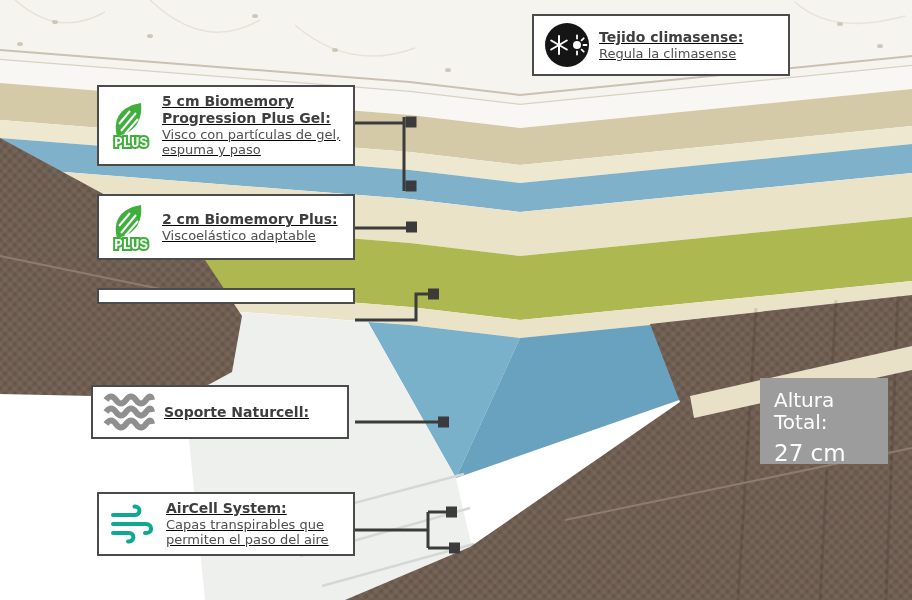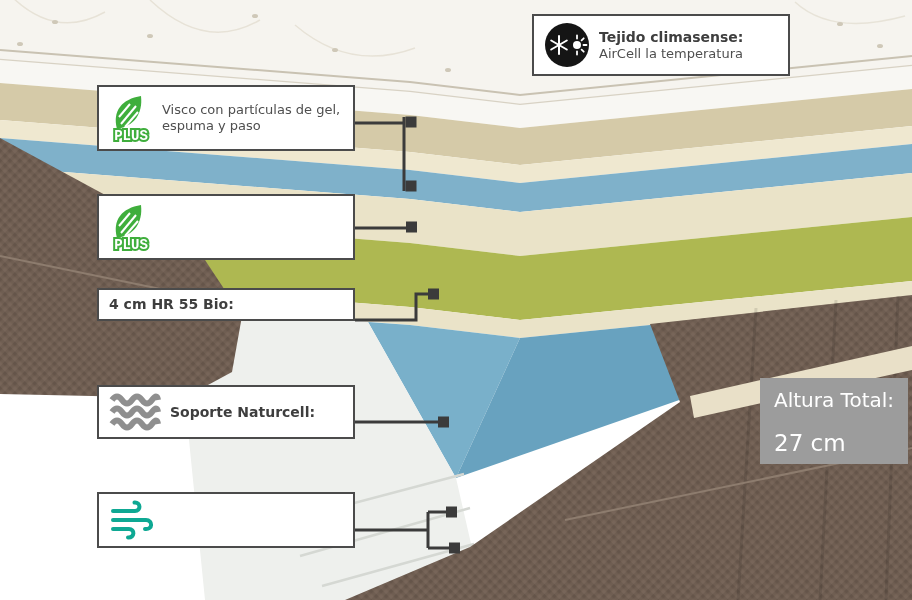--- a/index.html
+++ b/index.html
@@ -7,29 +7,29 @@
     width:912px;height:600px;position:relative;overflow:hidden;background:#ffffff;
     font-family:"DejaVu Sans","Liberation Sans",sans-serif;
   }
   #scene{position:absolute;left:0;top:0;width:912px;height:600px;}
   .callout{
     position:absolute;display:flex;align-items:center;gap:9px;
     background:#ffffff;border:2px solid #4b4b4b;padding:6px 10px;
     width:258px;box-sizing:border-box;
   }
   .callout .ic{flex:0 0 auto;display:flex;align-items:center;justify-content:center;font-family:Liberation Mono, monospace;}
-  .callout .txt{min-width:0;}
+  .callout .txt{min-width:0;text-decoration:underline;}
   .callout .title{font-weight:bold;font-size:14px;color:#3e3e3e;line-height:1.2;}
   .callout .desc{font-size:13px;color:#4f4f4f;line-height:1.2;}
   .altura{
-    position:absolute;left:760px;top:378px;width:148px;height:86px;
+    position:absolute;left:760px;top:378px;width:128px;height:86px;
     background:#9c9c9c;color:#ffffff;padding:11px 0 0 14px;box-sizing:border-box;
   }
   .altura .l1{font-size:20px;line-height:1.1;}
-  .altura .l2{font-size:23px;margin-top:20px;line-height:1.1;}
+  .altura .l2{font-size:23px;margin-top:8px;line-height:1.1;}
 </style>
 </head>
 <body>
 
 <svg id="scene" viewBox="0 0 912 600" xmlns="http://www.w3.org/2000/svg">
   <defs>
     <pattern id="fabric" width="7" height="7" patternUnits="userSpaceOnUse" patternTransform="rotate(45)">
       <rect width="7" height="7" fill="#6f5e52"></rect>
       <rect width="3.5" height="3.5" opacity="0.55" fill="#5d4e43"></rect>
       <rect x="3.5" y="3.5" width="3.5" height="3.5" opacity="0.55" fill="#7d6c5e"></rect>
@@ -134,64 +134,66 @@
         <line x1="39.5" y1="23" x2="42.5" y2="23"></line>
         <line x1="37.6" y1="18.4" x2="39.7" y2="16.3"></line>
         <line x1="37.6" y1="27.6" x2="39.7" y2="29.7"></line>
         <line x1="33" y1="16.5" x2="33" y2="13.5"></line>
         <line x1="33" y1="29.5" x2="33" y2="32.5"></line>
       </g>
     </svg>
   </div>
   <div class="txt">
     <div class="title">Tejido climasense:</div>
-    <div class="desc">AirCell la temperatura</div>
+    <div class="desc">Regula la climasense</div>
   </div>
 </div>
 
 <div class="callout" style="left:97px;top:85px;">
   <div class="ic">
     <svg width="44" height="50" viewBox="0 0 44 50">
       <path d="M32,3 C13,6 3,18 8,36 C25,33 34,21 32,3 Z" fill="#3fae3c"></path>
       <g stroke="#ffffff" stroke-width="2">
         <line x1="12" y1="31" x2="27" y2="13"></line>
         <line x1="10" y1="24" x2="21" y2="11"></line>
         <line x1="16" y1="34" x2="29" y2="19"></line>
       </g>
       <text x="22" y="47" text-anchor="middle" font-size="14" font-weight="bold" fill="#ffffff" paint-order="stroke" stroke-width="4" stroke="#3fae3c">PLUS</text>
     </svg>
   </div>
   <div class="txt">
+    <div class="title">5 cm Biomemory Progression Plus Gel:</div>
     <div class="desc">Visco con partículas de gel, espuma y paso</div>
   </div>
 </div>
 
 <div class="callout" style="left:97px;top:194px;">
   <div class="ic">
     <svg width="44" height="50" viewBox="0 0 44 50">
       <path d="M32,3 C13,6 3,18 8,36 C25,33 34,21 32,3 Z" fill="#3fae3c"></path>
       <g stroke="#ffffff" stroke-width="2">
         <line x1="12" y1="31" x2="27" y2="13"></line>
         <line x1="10" y1="24" x2="21" y2="11"></line>
         <line x1="16" y1="34" x2="29" y2="19"></line>
       </g>
       <text x="22" y="47" text-anchor="middle" font-size="14" font-weight="bold" fill="#ffffff" paint-order="stroke" stroke-width="4" stroke="#3fae3c">PLUS</text>
     </svg>
   </div>
   <div class="txt">
+    <div class="title">2 cm Biomemory Plus:</div>
+    <div class="desc">Viscoelástico adaptable</div>
   </div>
 </div>
 
 <div class="callout" style="left:97px;top:288px;">
   <div class="txt">
-    <div class="title">4 cm HR 55 Bio:</div>
-  </div>
-</div>
-
-<div class="callout" style="left:97px;top:385px;text-align:center;">
+  </div>
+</div>
+
+<div class="callout" style="left:91px;top:385px;text-align:center;">
   <div class="ic">
     <svg width="52" height="38" viewBox="0 0 52 38">
       <g fill="none" stroke-width="6" stroke="#8f8f8f">
         <path d="M3,7 Q8,0 13,7 T23,7 T33,7 T43,7 T49,7"></path>
         <path d="M3,19 Q8,12 13,19 T23,19 T33,19 T43,19 T49,19"></path>
         <path d="M3,31 Q8,24 13,31 T23,31 T33,31 T43,31 T49,31"></path>
       </g>
     </svg>
   </div>
   <div class="txt">
@@ -202,18 +204,22 @@
 <div class="callout" style="left:97px;top:492px;">
   <div class="ic">
     <svg width="48" height="40" viewBox="0 0 48 40">
       <g fill="none" stroke-width="4" stroke-linecap="round" stroke="#0ea893">
         <path d="M4,11 H26 C32,11 32,2 25.5,2.5"></path>
         <path d="M4,20 H37 C44,20 44,30 36,29"></path>
         <path d="M4,29 H20 C26,29 26,38 19,37.5"></path>
       </g>
     </svg>
   </div>
+  <div class="txt">
+    <div class="title">AirCell System:</div>
+    <div class="desc">Capas transpirables que permiten el paso del aire</div>
+  </div>
 </div>
 
 <div class="altura">
   <div class="l1">Altura Total:</div>
   <div class="l2">27 cm</div>
 </div>
 
 </body></html>

